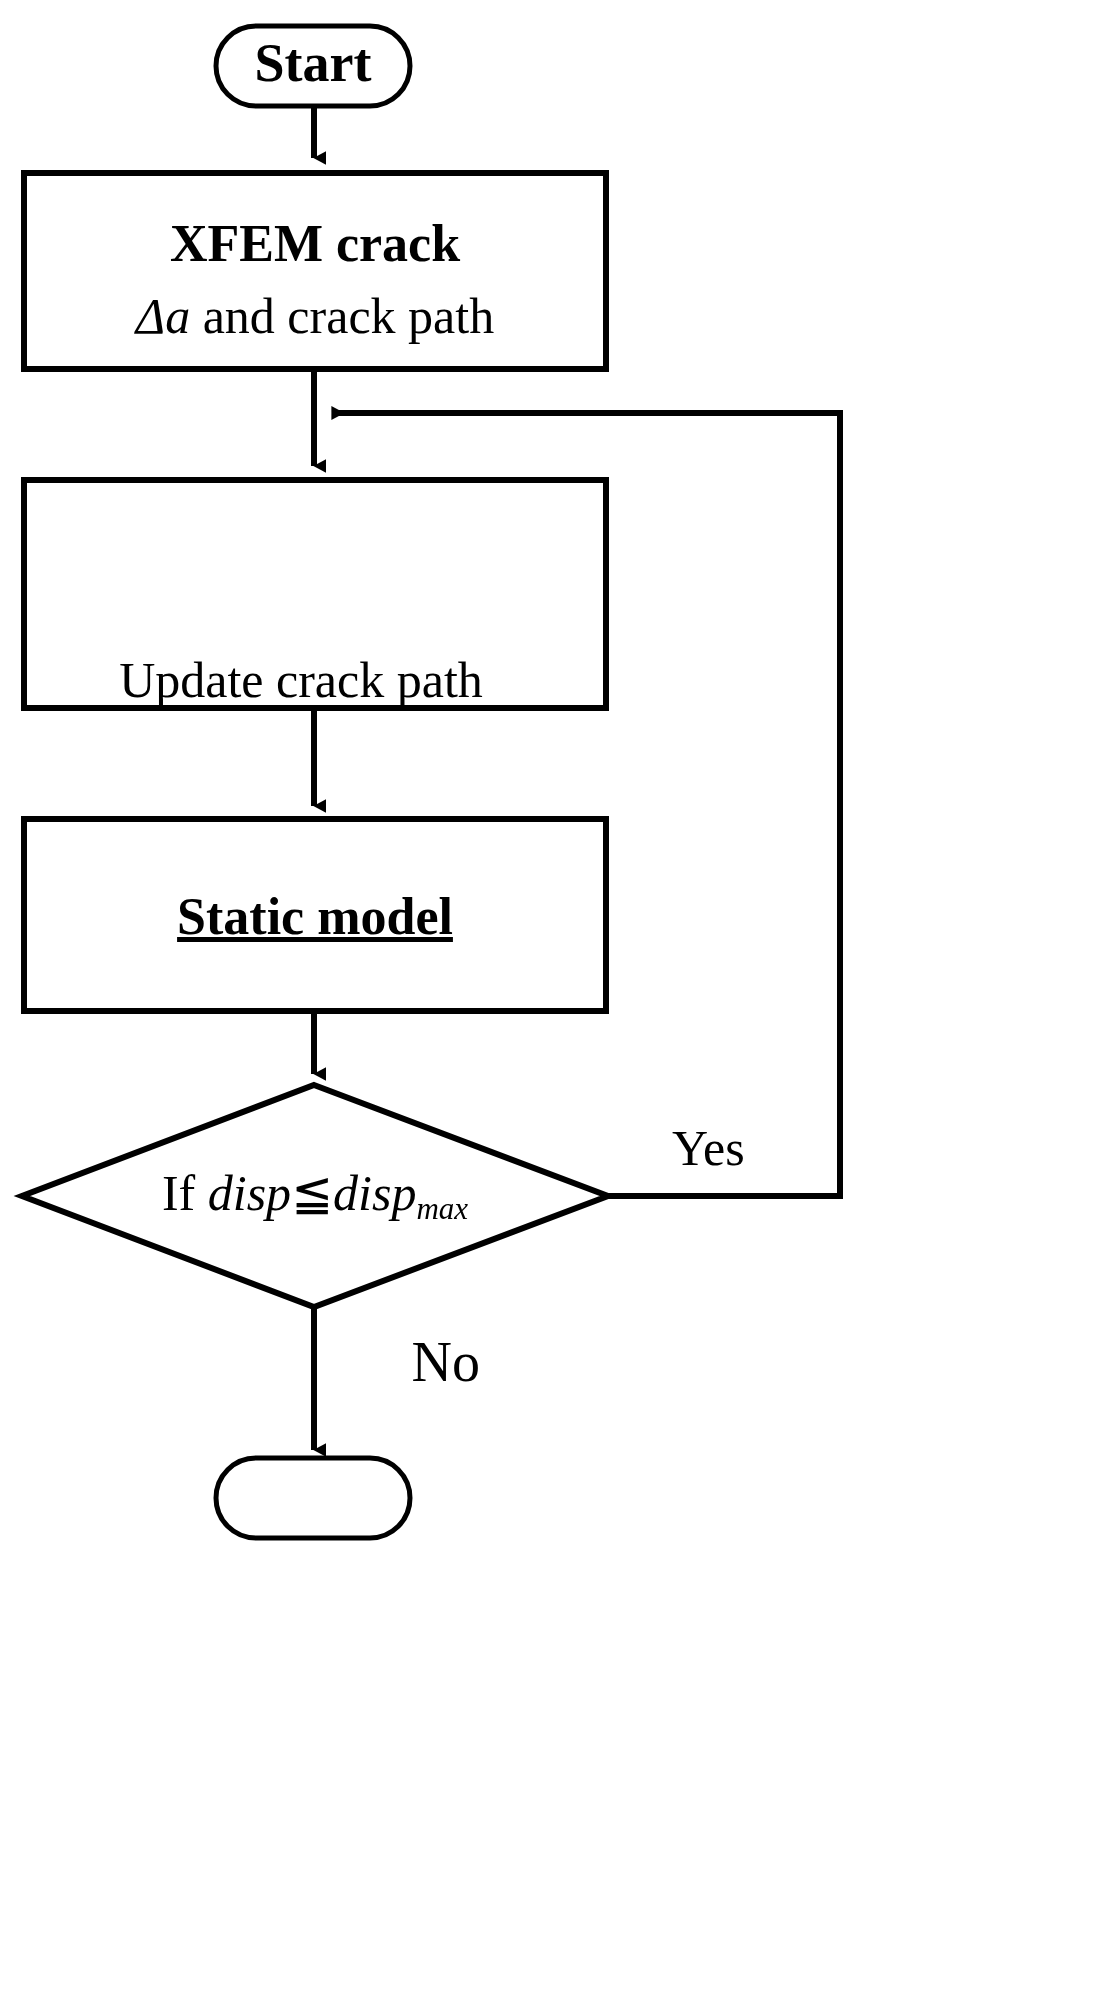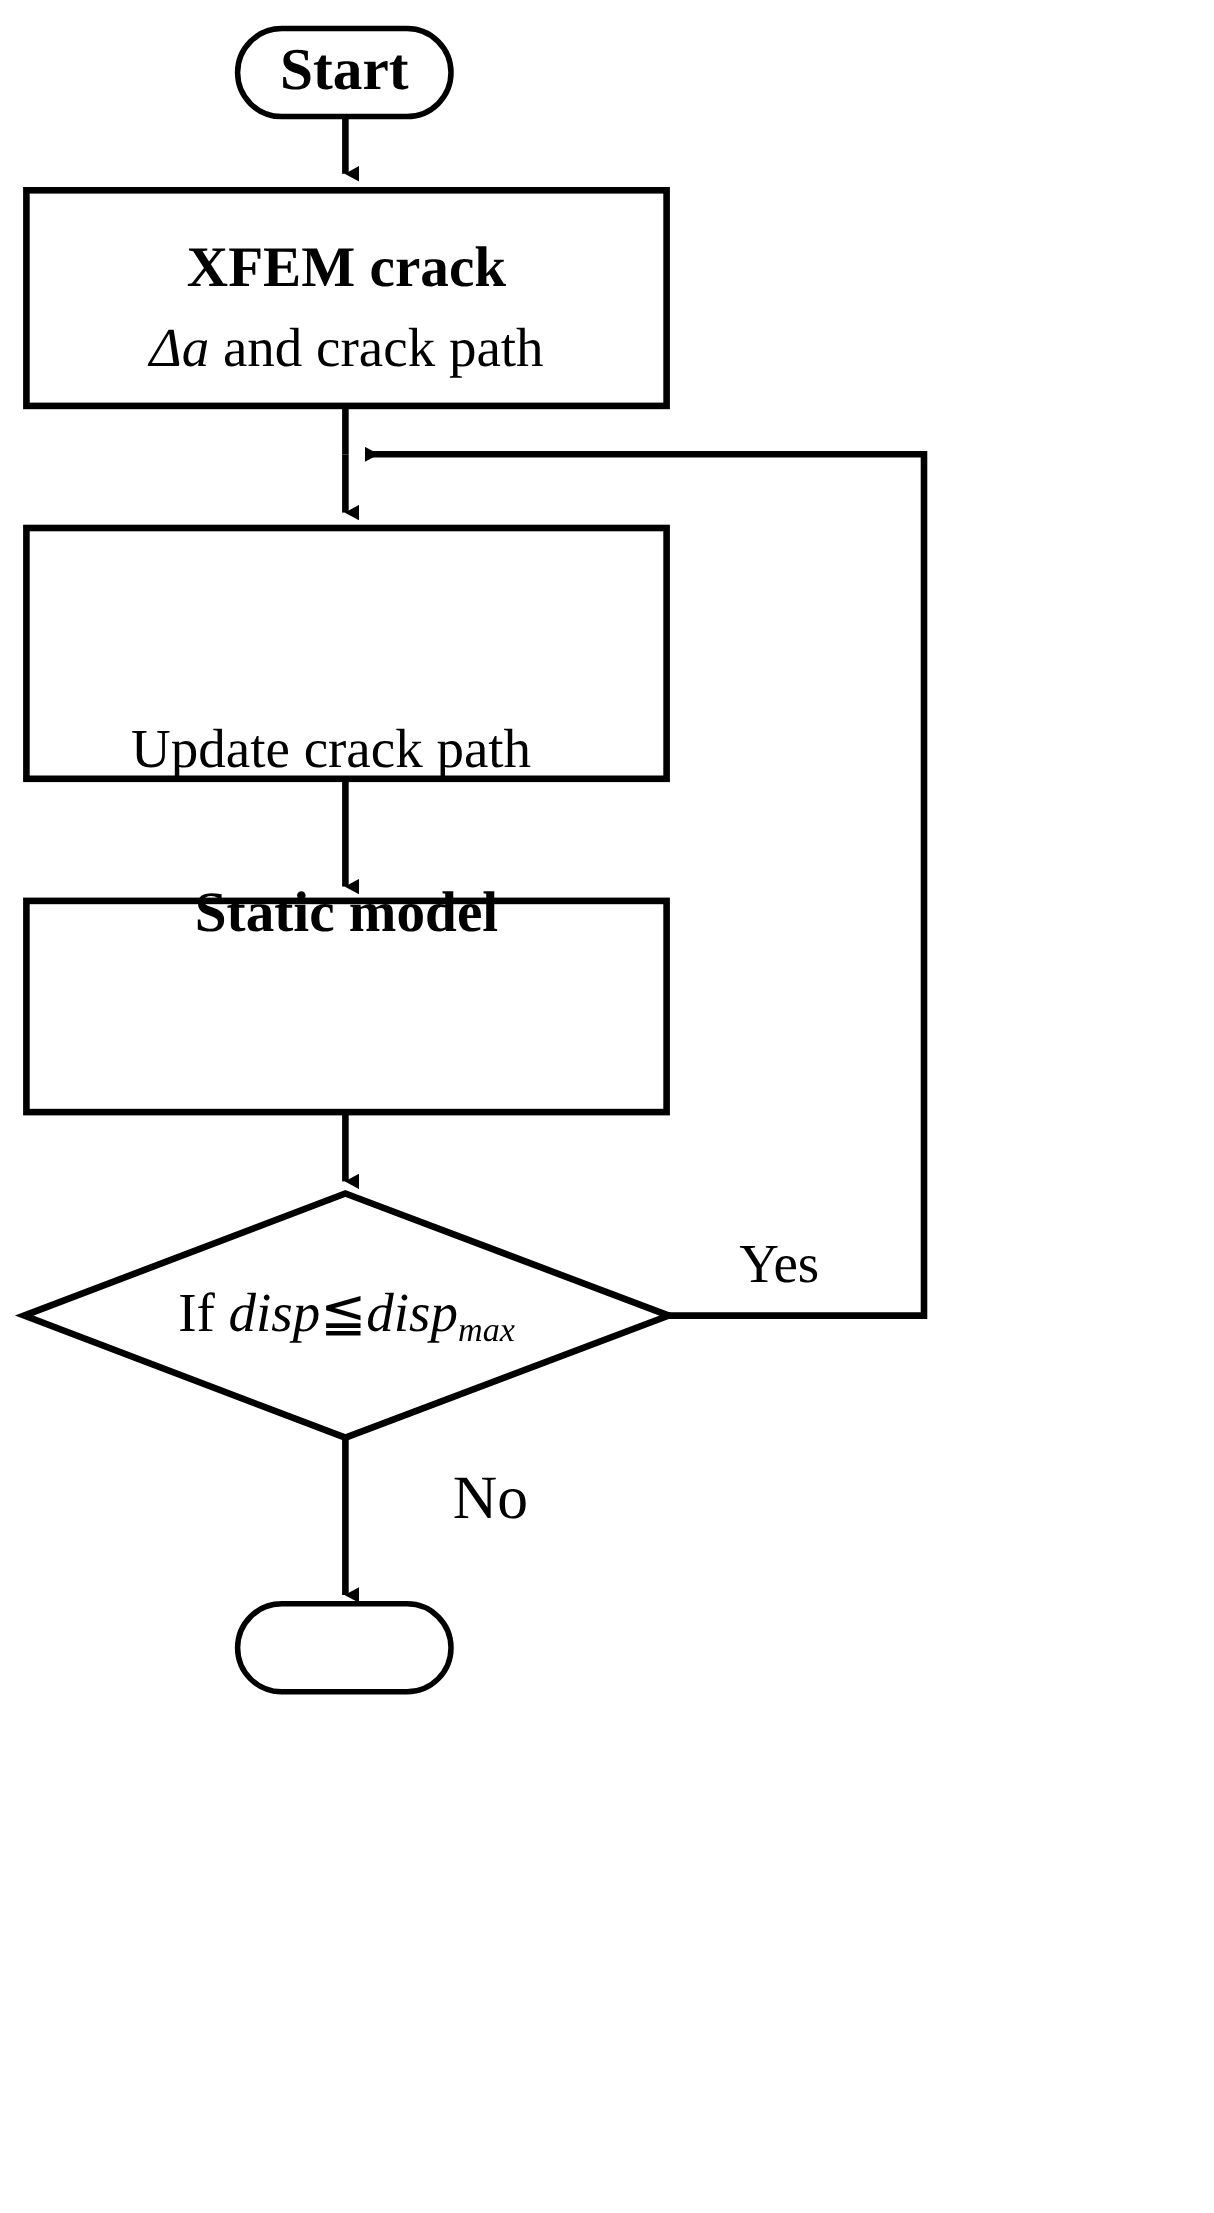--- a/index.html
+++ b/index.html
@@ -94,23 +94,24 @@
     left: 8px;
     top: 612px;
     width: 586px;
     font-size: 50px;
     margin-top: 40px;
   }
 
   
   #static-line1 {
     left: 22px;
-    top: 801px;
+    top: 888px;
     width: 586px;
     font-size: 52px;
+    text-decoration: underline;
   }
   #static-line2 {
     left: 22px;
     top: 915px;
     width: 586px;
     font-size: 50px;
   }
 
   
   #decision-label {

